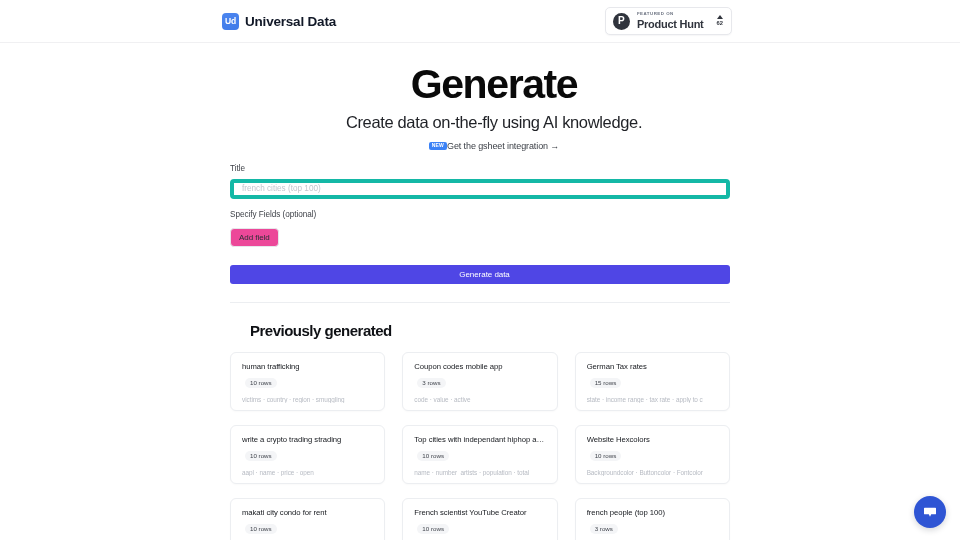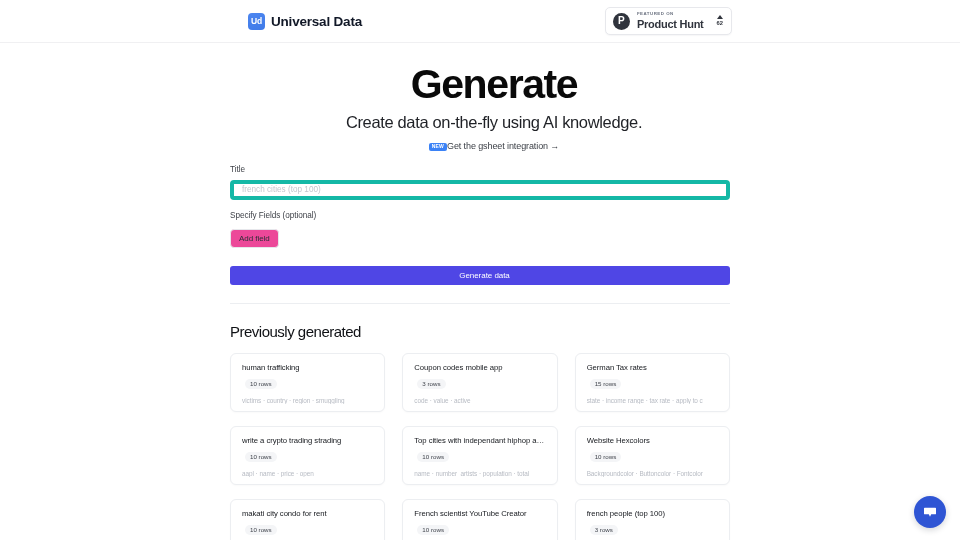--- a/index.html
+++ b/index.html
@@ -16,21 +16,21 @@
   
   .header {
     height: 43px;
     border-bottom: 1px solid #f0f0f2;
     display: flex;
     align-items: center;
     position: relative;
   }
   .brand {
     position: absolute;
-    left: 248px;
+    left: 222px;
     display: flex;
     align-items: center;
     gap: 6px;
     cursor: pointer;
   }
   .brand-mark {
     width: 17px; height: 17px;
     border-radius: 4px;
     background: linear-gradient(160deg, #4c86f0 0%, #3f7ae8 100%);
     color: #ffffff;
@@ -112,21 +112,21 @@
   }
   .hero-sub {
     margin-top: 5px;
     font-size: 16.5px;
     color: #1f2126;
     letter-spacing: -0.35px;
   }
   .hero-link {
     margin-top: 9px;
     display: inline-flex;
-    align-items: flex-end;
+    align-items: center;
     font-size: 9px;
     color: #3b3f46;
     cursor: pointer;
     letter-spacing: -0.1px;
   }
   .new-chip {
     background: #3b82f6;
     color: #ffffff;
     font-size: 5px;
     font-weight: bold;
@@ -192,23 +192,24 @@
   }
   .divider {
     margin-top: 18px;
     border-top: 1px solid #eceef1;
   }
 
   
   .section-title {
     margin-top: 19px;
     font-size: 15px;
-    font-weight: 400;
+    font-weight: 700;
     color: #0f1115;
     letter-spacing: -0.5px;
+    margin-left: 20px;
   }
   .card-grid {
     margin-top: 13px;
     display: grid;
     grid-template-columns: repeat(3, 1fr);
     gap: 14px 17px;
   }
   .card {
     background: #ffffff;
     border: 1px solid #eceef1;

